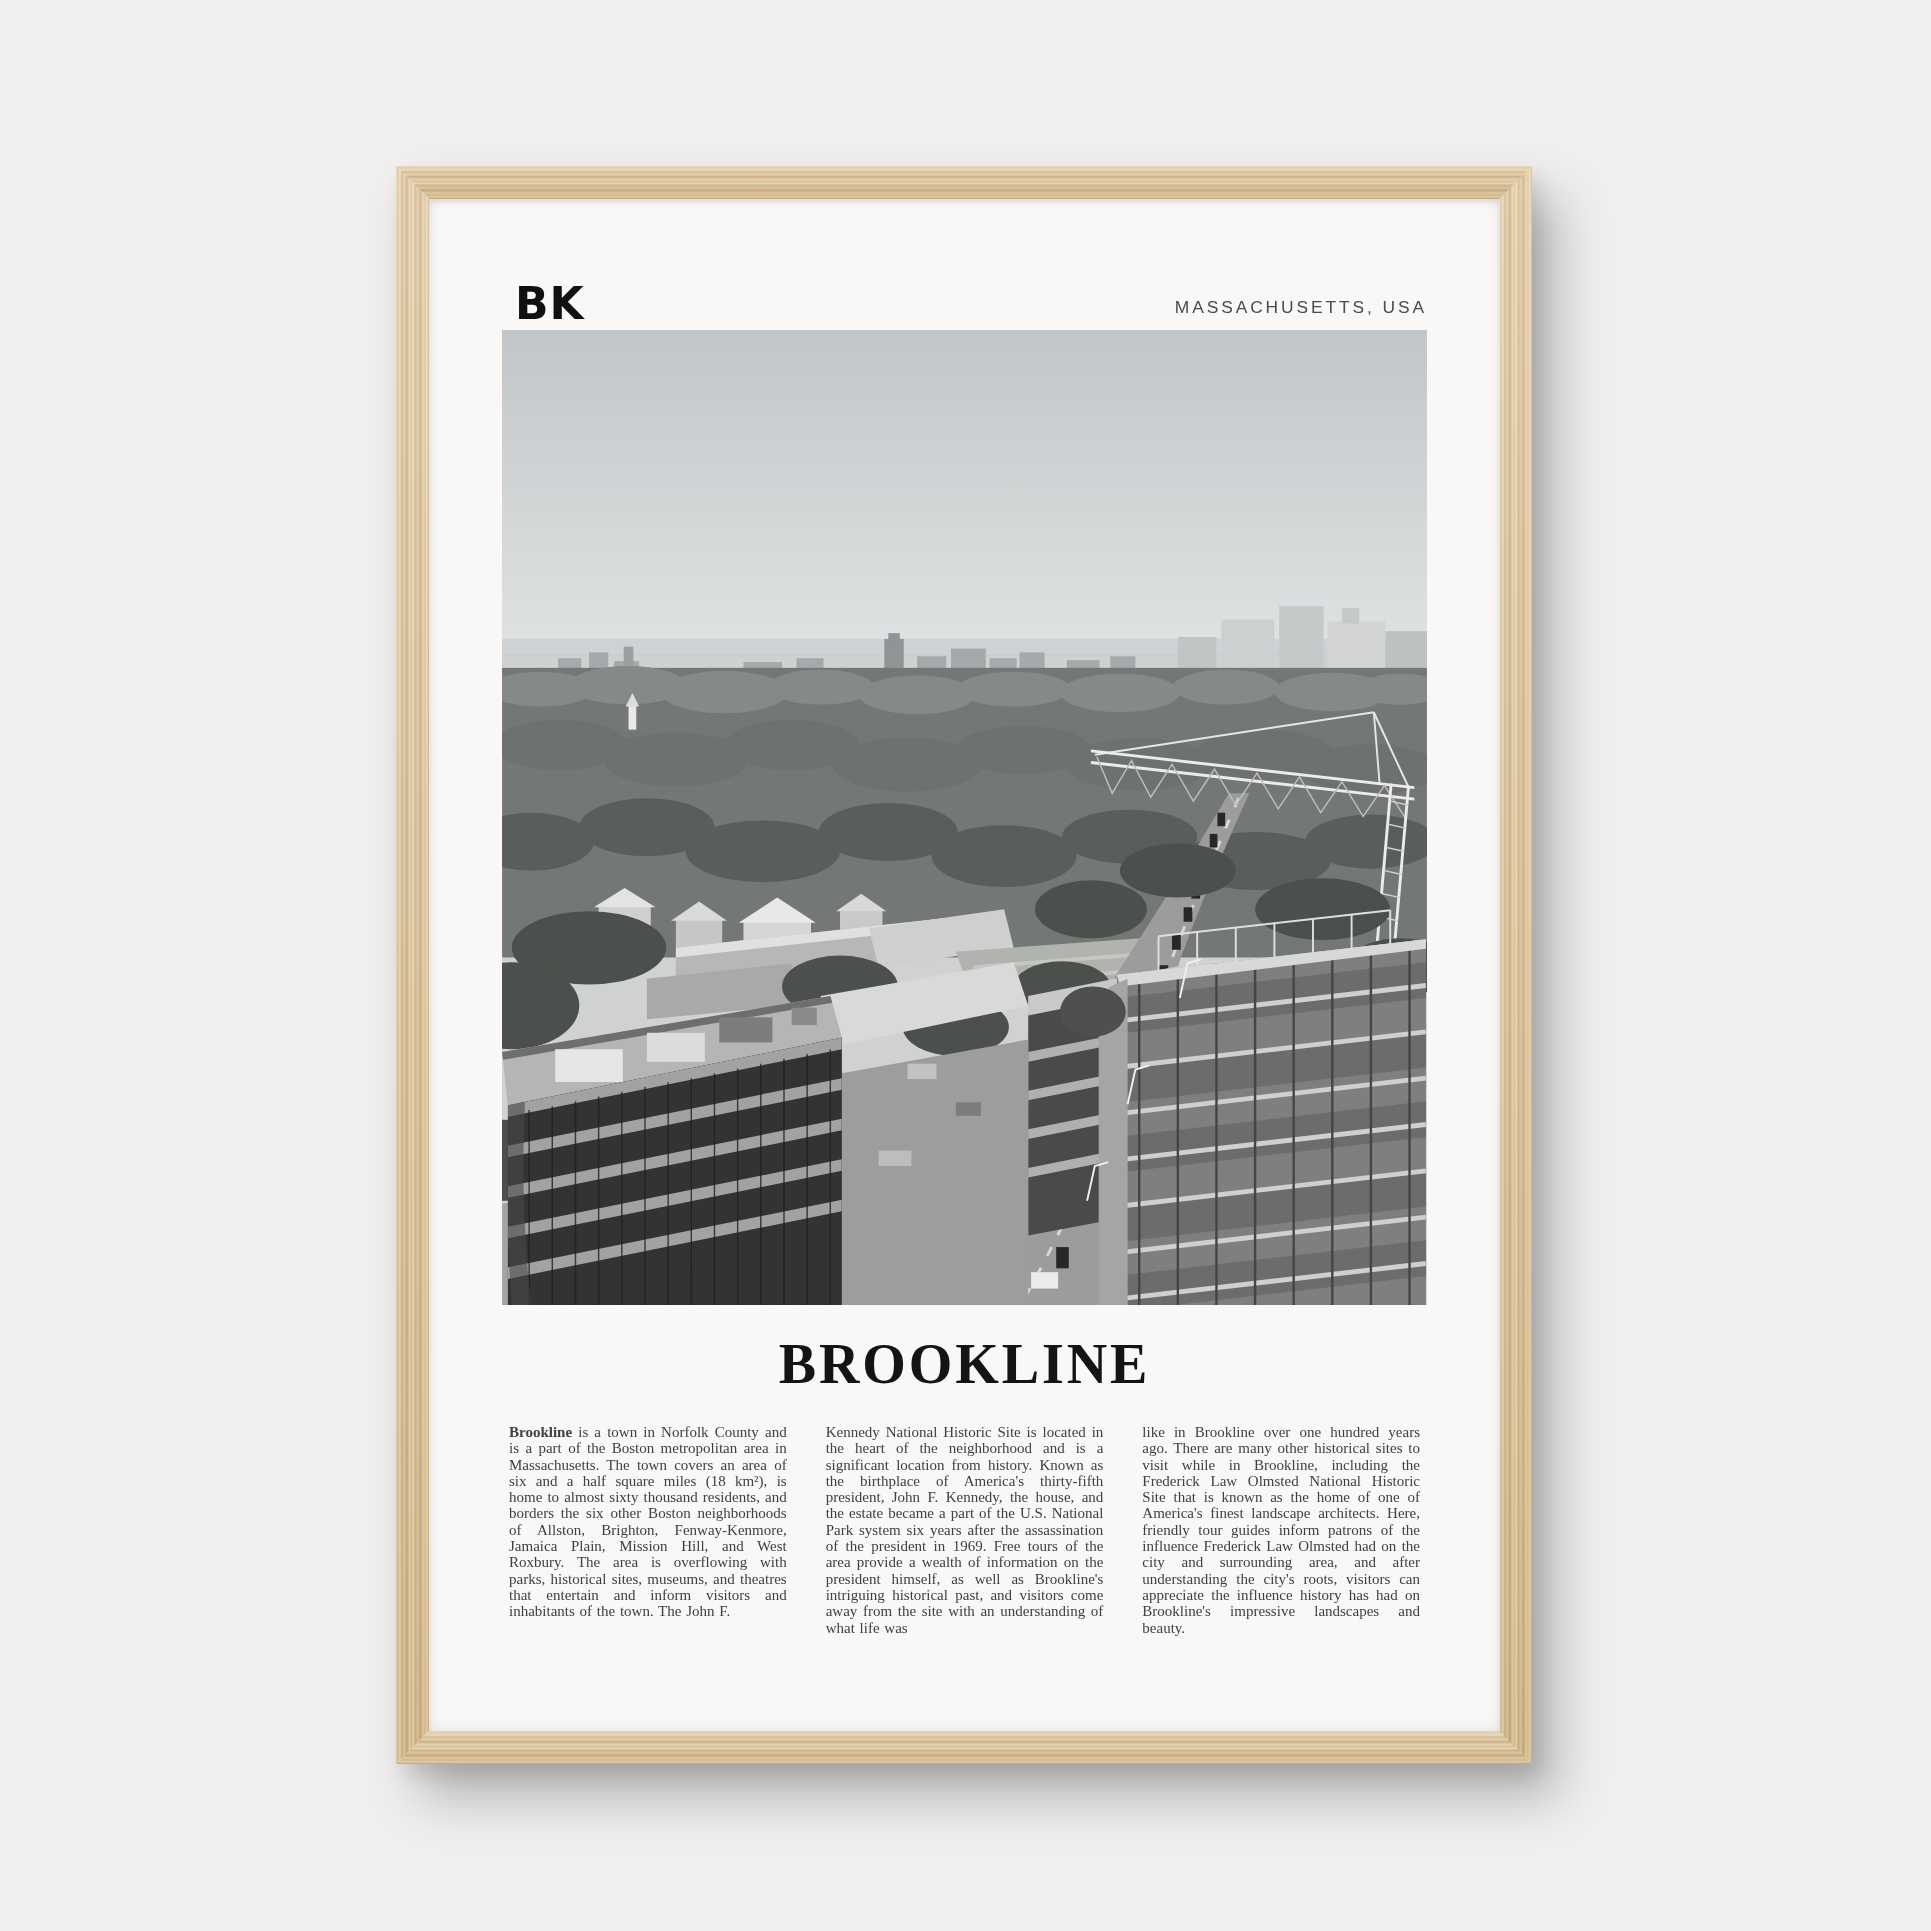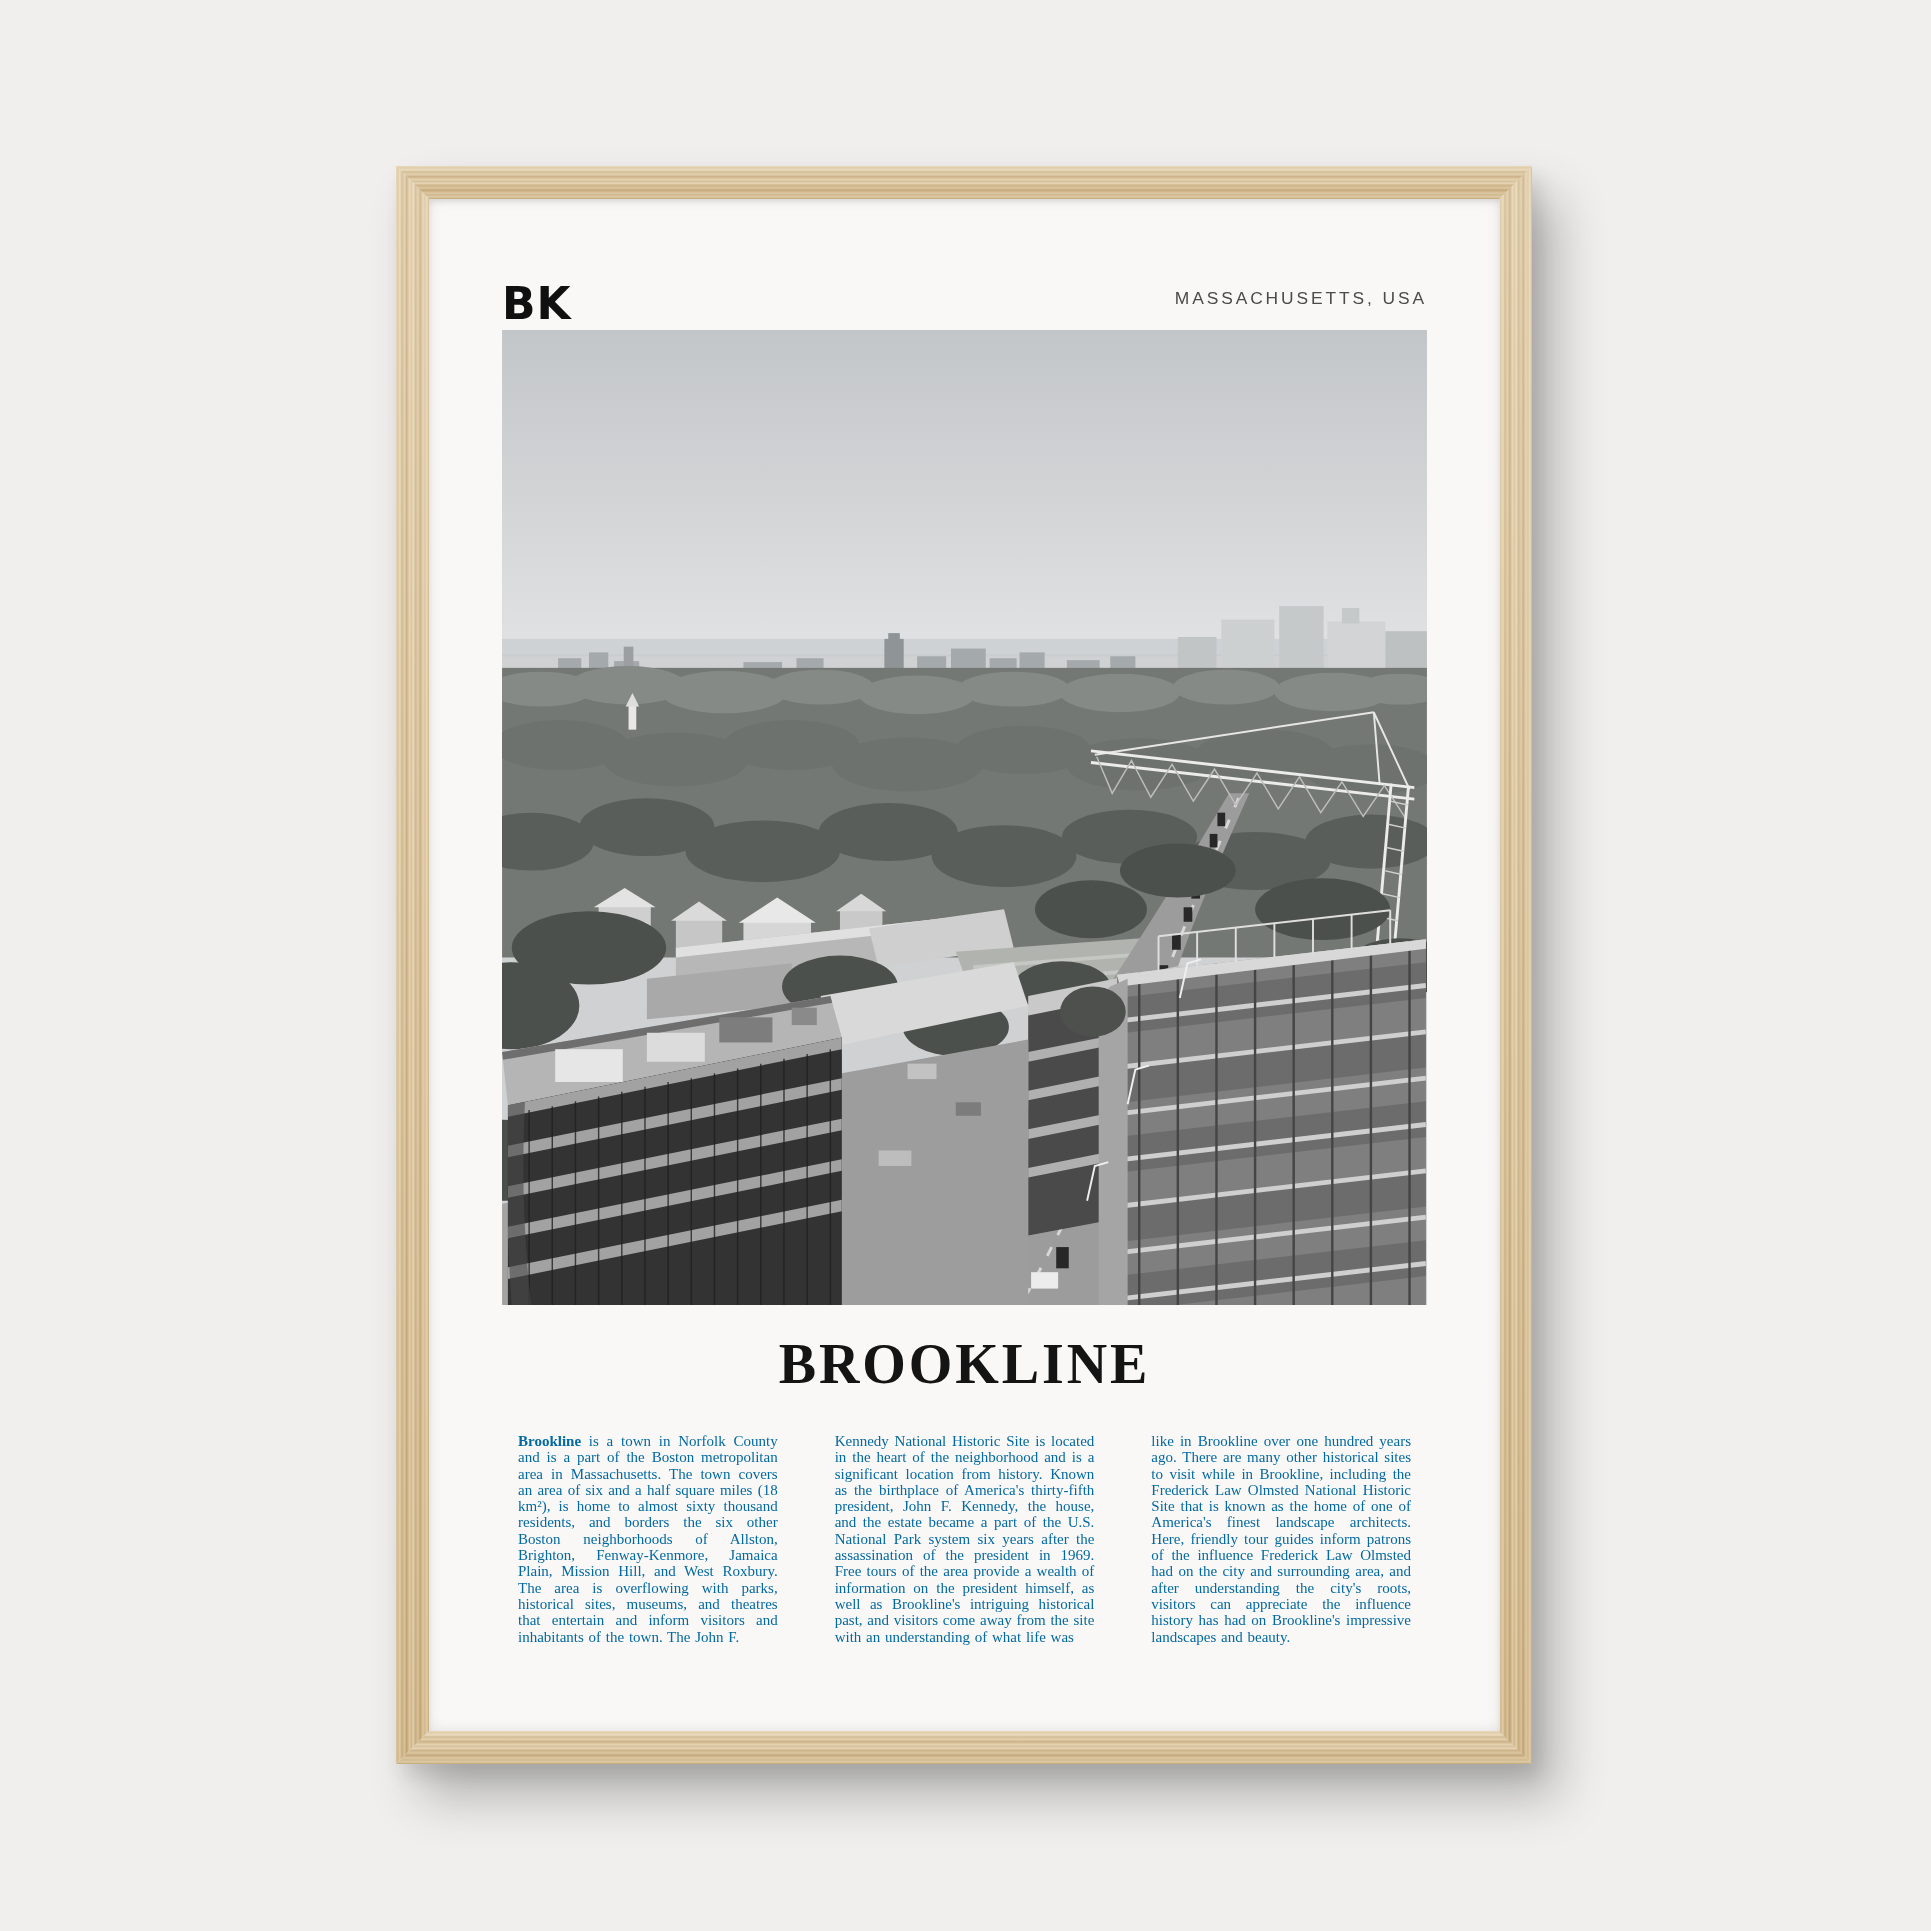--- a/index.html
+++ b/index.html
@@ -18,33 +18,33 @@
          repeating-linear-gradient(to bottom,#e3d0a9 0px,#d7bf96 1.9px,#e8d7b3 3.9px,#cdb183 5.8px,#dfcaa2 8.7px,#c6a678 10.6px,#e3d0a9 13.5px);}
   .bar.top{left:0;top:0;width:1136px;height:33px;clip-path:polygon(0 0,1136px 0,1104px 33px,33px 33px);}
   .bar.bottom{left:0;bottom:0;width:1136px;height:33px;clip-path:polygon(33px 0,1104px 0,1136px 33px,0 33px);}
   .bar.left{left:0;top:0;width:33px;height:1598px;clip-path:polygon(0 0,33px 33px,33px 1565px,0 1598px);}
   .bar.right{right:0;top:0;width:33px;height:1598px;clip-path:polygon(33px 0,33px 1598px,0 1565px,0 33px);}
 
   
   .paper{position:absolute;left:33px;top:33px;width:1071px;height:1532px;background:#f9f8f6;
          box-shadow:inset 0 0 13.5px rgba(0,0,0,.10), inset 0 2.9px 5.8px rgba(0,0,0,.07);}
 
-  .poster-header{position:absolute;left:73px;right:73px;top:83px;display:flex;justify-content:space-between;align-items:flex-start;}
+  .poster-header{position:absolute;left:86px;right:73px;top:83px;display:flex;justify-content:space-between;align-items:center;}
   .abbr{font-family:"DejaVu Sans","Liberation Sans",sans-serif;font-weight:700;font-size:44px;letter-spacing:1px;color:#101010;line-height:1;}
   .region{font-family:"Liberation Sans","DejaVu Sans",sans-serif;font-weight:400;font-size:17.4px;letter-spacing:2.9px;color:#4b4b4b;line-height:1;margin-top:8px;}
 
   .photo{position:absolute;left:73px;top:131px;width:925px;height:975px;display:block;background:#cfd1d2;}
 
   .poster-title{position:absolute;left:0;right:0;top:1135px;margin:0;text-align:center;
                 font-family:"Liberation Serif","DejaVu Serif",serif;font-weight:700;
                 font-size:56px;letter-spacing:2.9px;color:#141414;line-height:1.1;}
 
   .columns{position:absolute;left:73px;top:1218px;width:925px;display:flex;gap:25px;}
-  .columns p{width:292px;margin:16px;text-align:justify;font-size:15px;line-height:16.3px;
-             color:#0369a1;word-spacing:1px;}
+  .columns p{width:292px;margin:7px;text-align:justify;font-size:15px;line-height:16.3px;
+             color:#404040;word-spacing:1px;}
   .columns p b{font-weight:700;}
 
   
   .badge{position:absolute;left:1600px;top:165px;width:261px;height:261px;border:2.9px solid #141414;border-radius:50%;
          display:flex;align-items:center;justify-content:center;box-sizing:border-box;}
   .badge span{font-family:"Liberation Serif","DejaVu Serif",serif;font-weight:700;font-size:40px;color:#0f0f0f;letter-spacing:0.5px;}
 </style>
 </head>
 <body>
 

